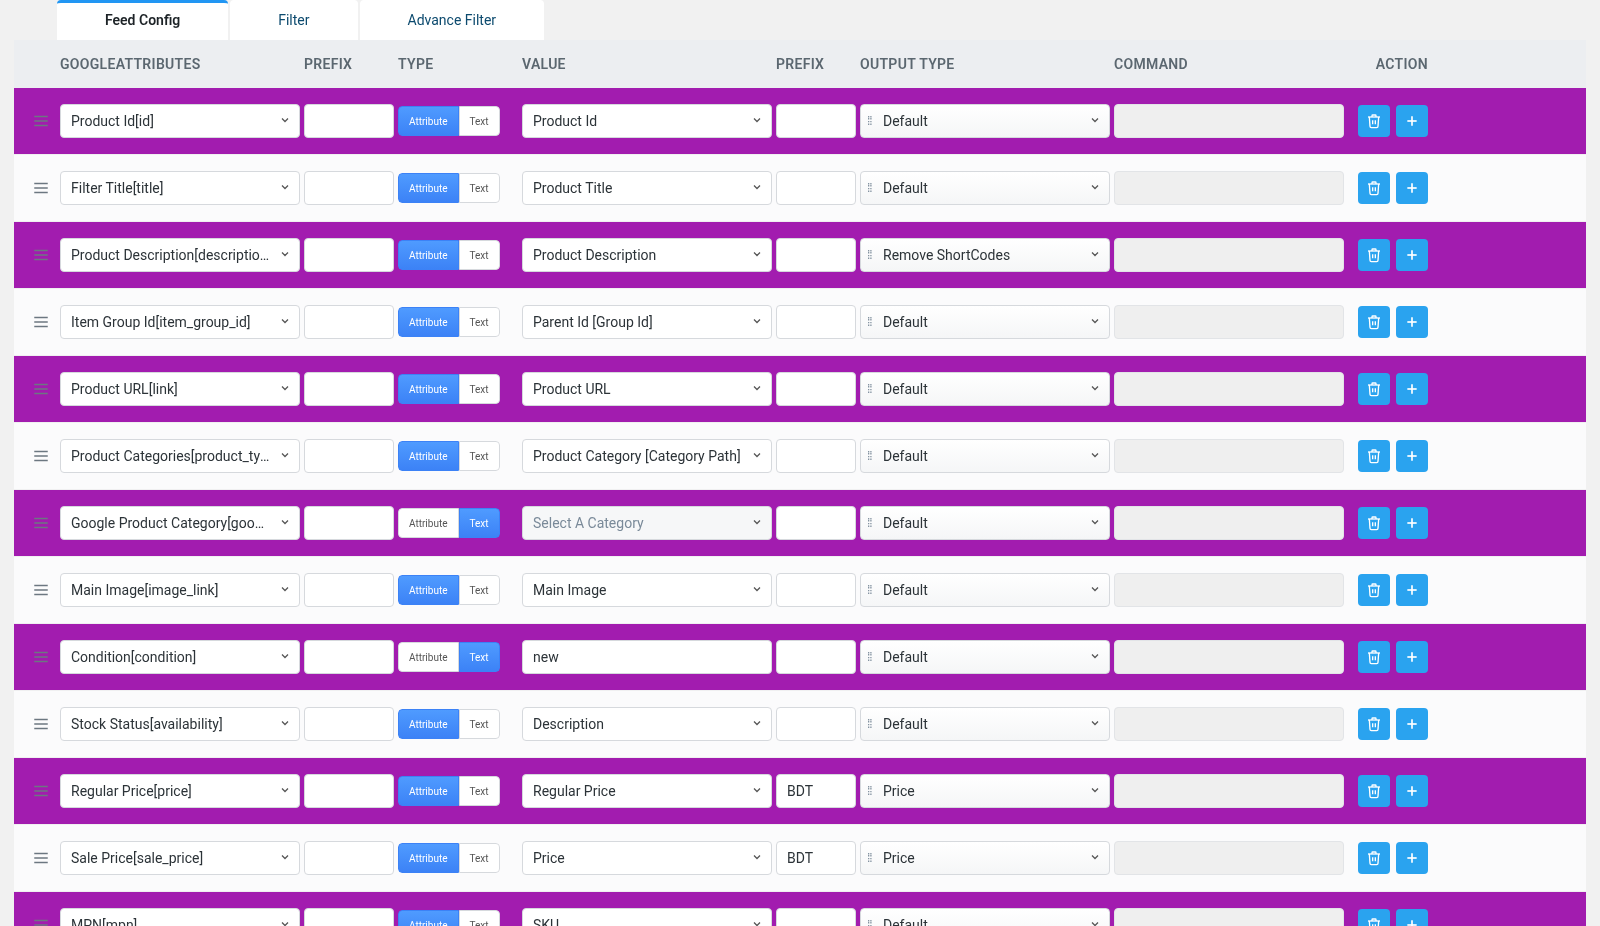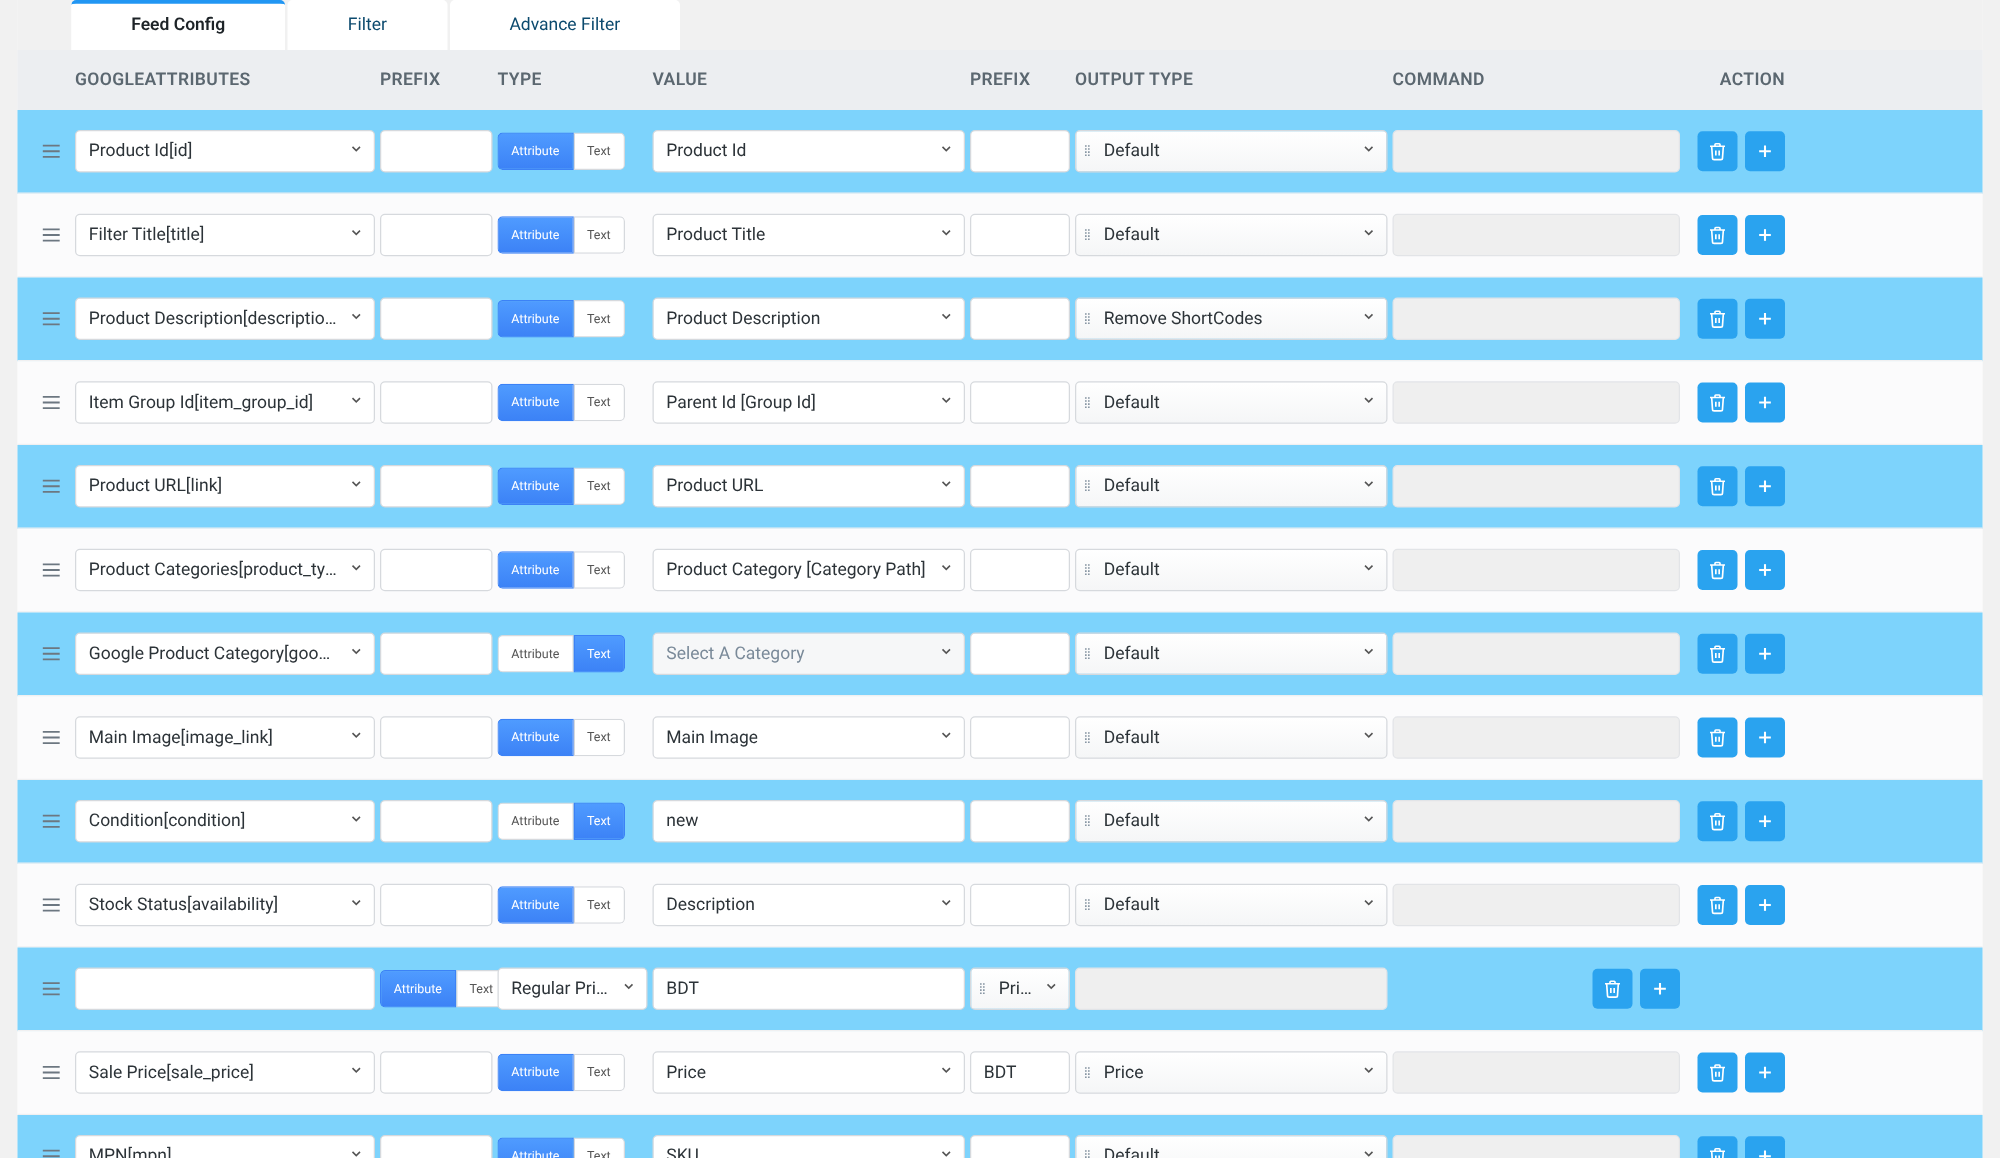--- a/index.html
+++ b/index.html
@@ -45,21 +45,21 @@
     padding: 16px 12px;
   }
   .header-row {
     background: #eceef1;
     font-weight: 600;
     color: #5b6770;
     letter-spacing: 0.3px;
   }
   .header-row > div { font-size: 14px; }
   .data-row {
-    background: #7dd3fc;
+    background: #a21caf;
     border-bottom: 1px solid #f0f0f1;
   }
   .data-row:nth-child(even){
     background:#fbfbfc;
   }
   .drag-handle {
     color: #6c7781;
     cursor: grab;
     display: flex;
     align-items: center;
@@ -724,20 +724,26 @@
         </div>
       </div>
       <div class="data-row">
         <div class="drag-handle">
           <svg width="18" height="18" viewBox="0 0 24 24" fill="none" stroke="currentColor" stroke-width="2">
             <line x1="3" y1="6" x2="21" y2="6"></line>
             <line x1="3" y1="12" x2="21" y2="12"></line>
             <line x1="3" y1="18" x2="21" y2="18"></line>
           </svg>
         </div>
+        <div class="select-box">
+          <span class="truncate">Regular Price[price]</span>
+          <span class="caret"><svg width="12" height="12" viewBox="0 0 24 24" fill="none" stroke="currentColor" stroke-width="2.5">
+              <polyline points="6 9 12 15 18 9"></polyline>
+            </svg></span>
+        </div>
         <div class="text-input"></div>
         <div class="type-toggle">
           <div class="opt-attr active">Attribute</div>
           <div class="opt-text inactive">Text</div>
         </div>
         <div class="select-box">
           <span class="truncate">Regular Price</span>
           <span class="caret"><svg width="12" height="12" viewBox="0 0 24 24" fill="none" stroke="currentColor" stroke-width="2.5">
               <polyline points="6 9 12 15 18 9"></polyline>
             </svg></span>

